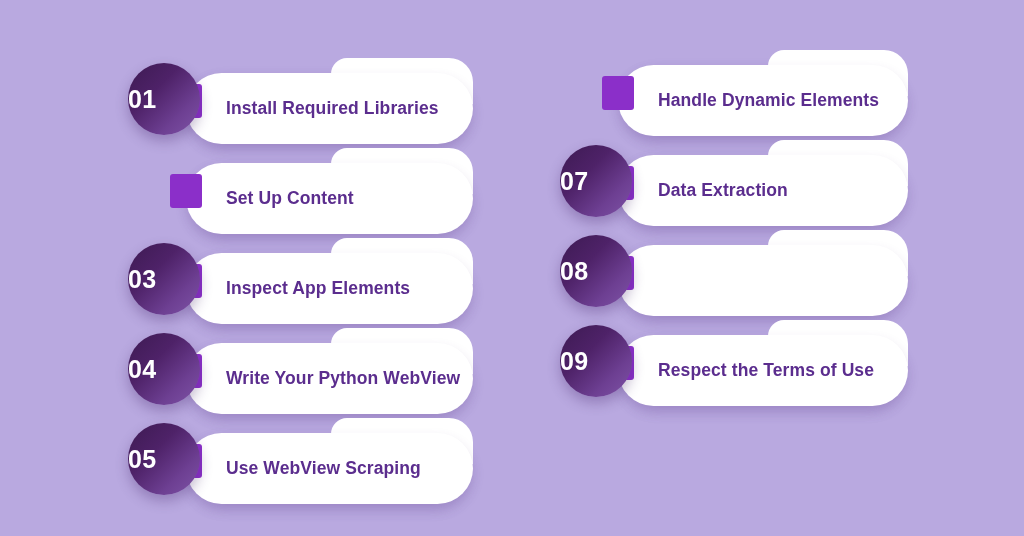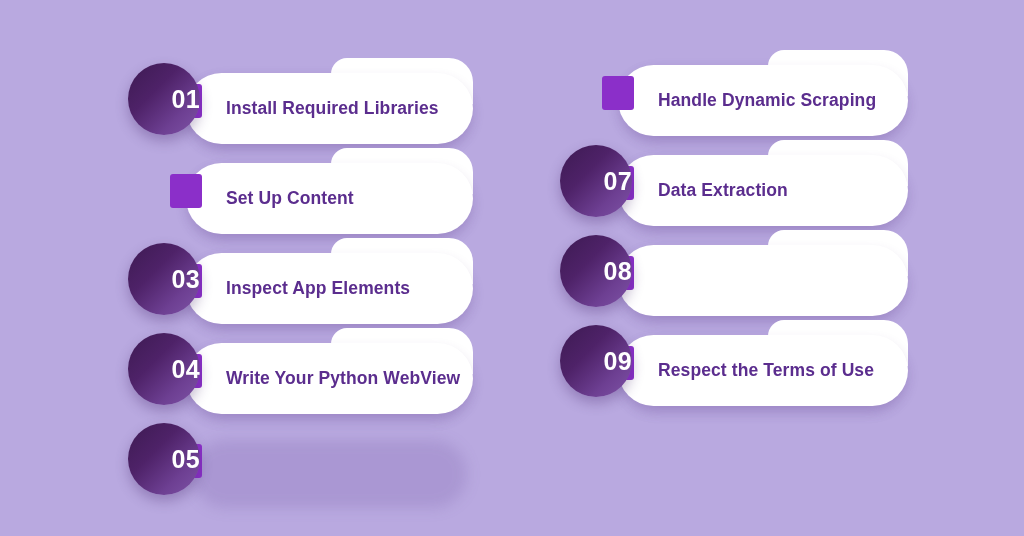--- a/index.html
+++ b/index.html
@@ -111,21 +111,21 @@
     position: absolute;
     left: 0;
     top: 5px;
     width: 72px;
     height: 72px;
     border-radius: 50%;
     background: linear-gradient(135deg, #3d1a52 0%, #4e2268 38%, #6d3f92 72%, #7f53a6 100%);
     box-shadow: 0 6px 13px rgba(70, 40, 105, 0.33);
     display: flex;
     align-items: center;
-    justify-content: flex-end;
+    justify-content: flex-start;
     z-index: 3;
   }
   .badge-number {
     font-size: 25px;
     font-weight: bold;
     color: #ffffff;
     letter-spacing: 0.4px;
     line-height: 1;
   }
 </style>
@@ -175,33 +175,38 @@
           <div class="card-body"></div>
           <div class="card-label">Write Your Python WebView</div>
         </div>
         <div class="connector"></div>
         <div class="badge">
           <span class="badge-number">04</span>
         </div>
       </div>
       <div class="step" style="top: 418px; width: 345px;">
         <div class="card-shadow" style="left: 64px; width: 275px;"></div>
+        <div class="card" style="width: 287px;">
+          <div class="card-tab" style="width: 142px;"></div>
+          <div class="card-body"></div>
+          <div class="card-label">Use WebView Scraping</div>
+        </div>
         <div class="connector"></div>
         <div class="badge">
           <span class="badge-number">05</span>
         </div>
       </div>
     </div>
   <div class="column right">
       <div class="step" style="top: 50px; width: 348px;">
         <div class="card-shadow" style="left: 64px; width: 278px;"></div>
         <div class="card" style="width: 290px;">
           <div class="card-tab" style="width: 140px;"></div>
           <div class="card-body"></div>
-          <div class="card-label">Handle Dynamic Scraping</div>
+          <div class="card-label">Handle Dynamic Elements</div>
         </div>
         <div class="connector"></div>
       </div>
       <div class="step" style="top: 140px; width: 348px;">
         <div class="card-shadow" style="left: 64px; width: 278px;"></div>
         <div class="card" style="width: 290px;">
           <div class="card-tab" style="width: 140px;"></div>
           <div class="card-body"></div>
           <div class="card-label">Data Extraction</div>
         </div>

